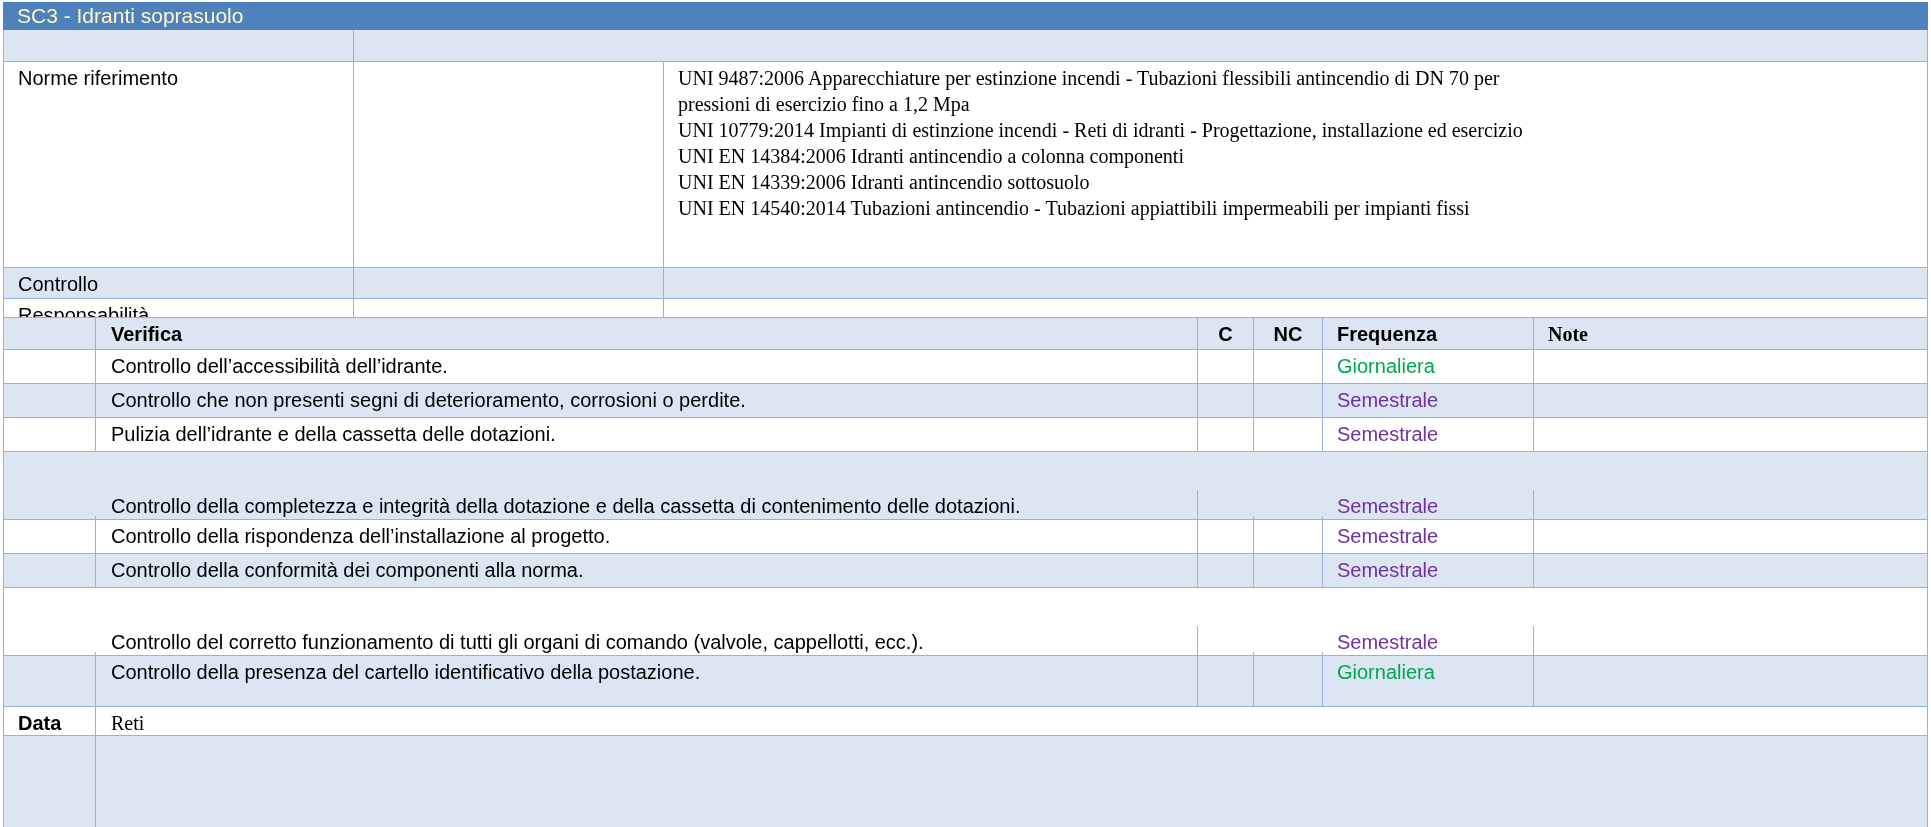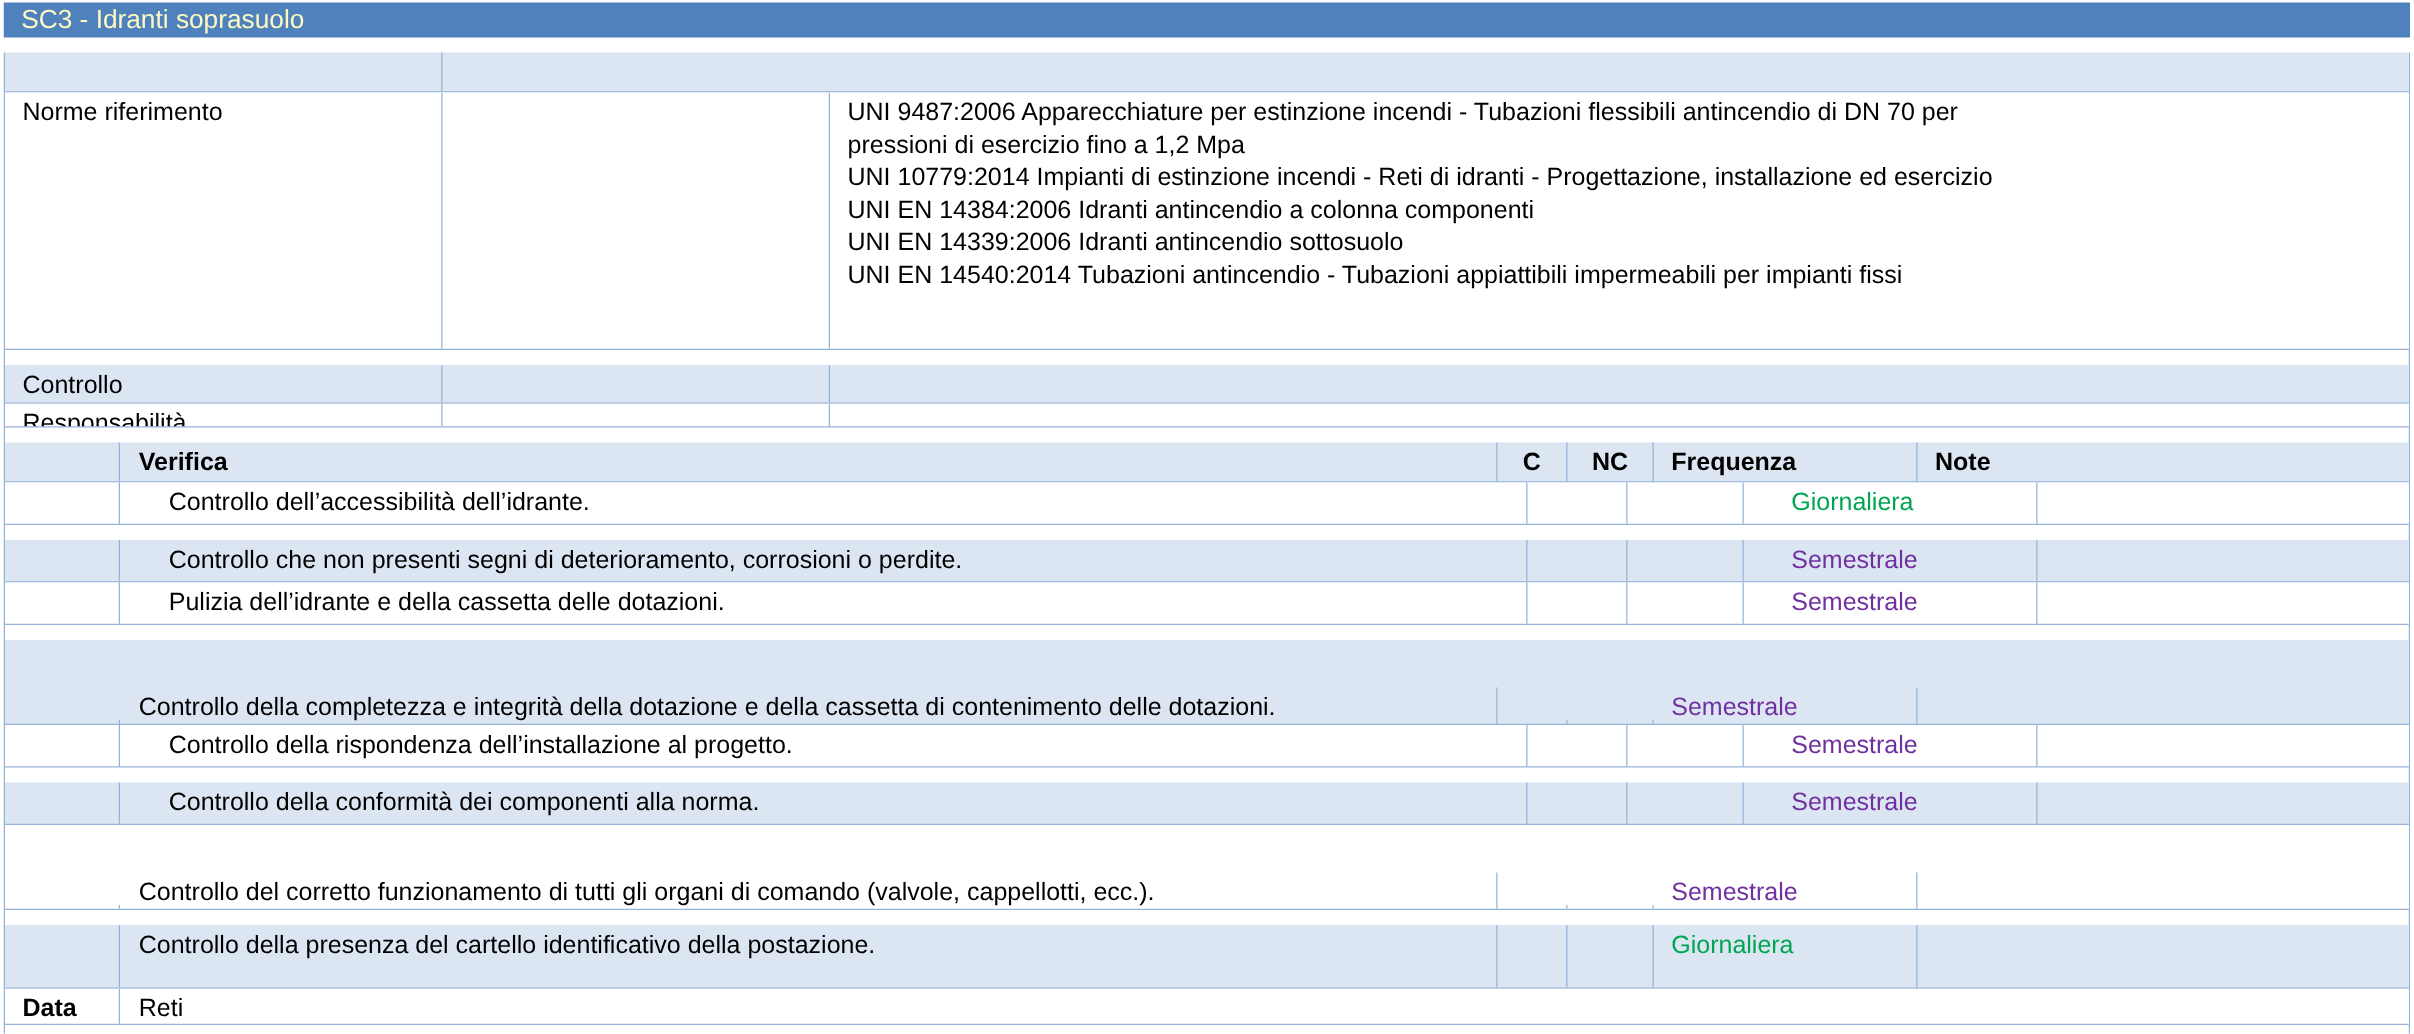--- a/index.html
+++ b/index.html
@@ -35,47 +35,47 @@
     padding-left: 14px;
     box-sizing: border-box;
     white-space: nowrap;
   }
   .row {
     display: flex;
     box-sizing: border-box;
     border-bottom: 1px solid var(--border, #95B3D7);
     background: #ffffff;
   }
-  .row.alt { background: var(--row-alt-bg, #DCE6F2); margin-top: 12px; }
+  .row.alt { background: var(--row-alt-bg, #DCE6F2); }
   .cell {
     box-sizing: border-box;
     border-right: 1px solid var(--border, #95B3D7);
     padding: 3px 8px 0 14px;
     font-size: 20px;
     line-height: 26px;
     color: #000000;
     overflow: hidden;
   }
-  .cell.last { border-right: none; flex: 1; }
+  .cell.last { border-right: none; flex: 1; font-family: Liberation Serif, serif; }
   
   .c-a { width: 350px; }
   .c-b { width: 310px; }
   
   .v-num  { width: 92px;  padding-left: 6px; }
   .v-text { width: 1102px; padding-left: 15px; }
   .v-c    { width: 56px;  text-align: center; padding: 3px 0 0 0; }
   .v-nc   { width: 69px;  text-align: center; padding: 3px 0 0 0; }
   .v-freq { width: 211px; }
   .bold { font-weight: bold; }
   .h-empty  { height: 32px; }
   .h-norme  { height: 206px; }
   .h-ctrl   { height: 31px; }
   .h-resp   { height: 19px; }
   .h-head   { height: 32px; }
-  .h34 { height: 34px; gap: 24px; }
+  .h34 { height: 34px; }
   .h68 { height: 68px; align-items: flex-end; }
   .h33 { height: 51px; }
   .h-data   { height: 29px; }
   .h-bottom { height: 93px; border-bottom: none; }
   .wrap990 { max-width: 990px; }
   .normeline { white-space: nowrap; }
   
   .f-data { width: 92px; padding-left: 14px; }
   .f-firma { padding-left: 15px; }
 </style>

